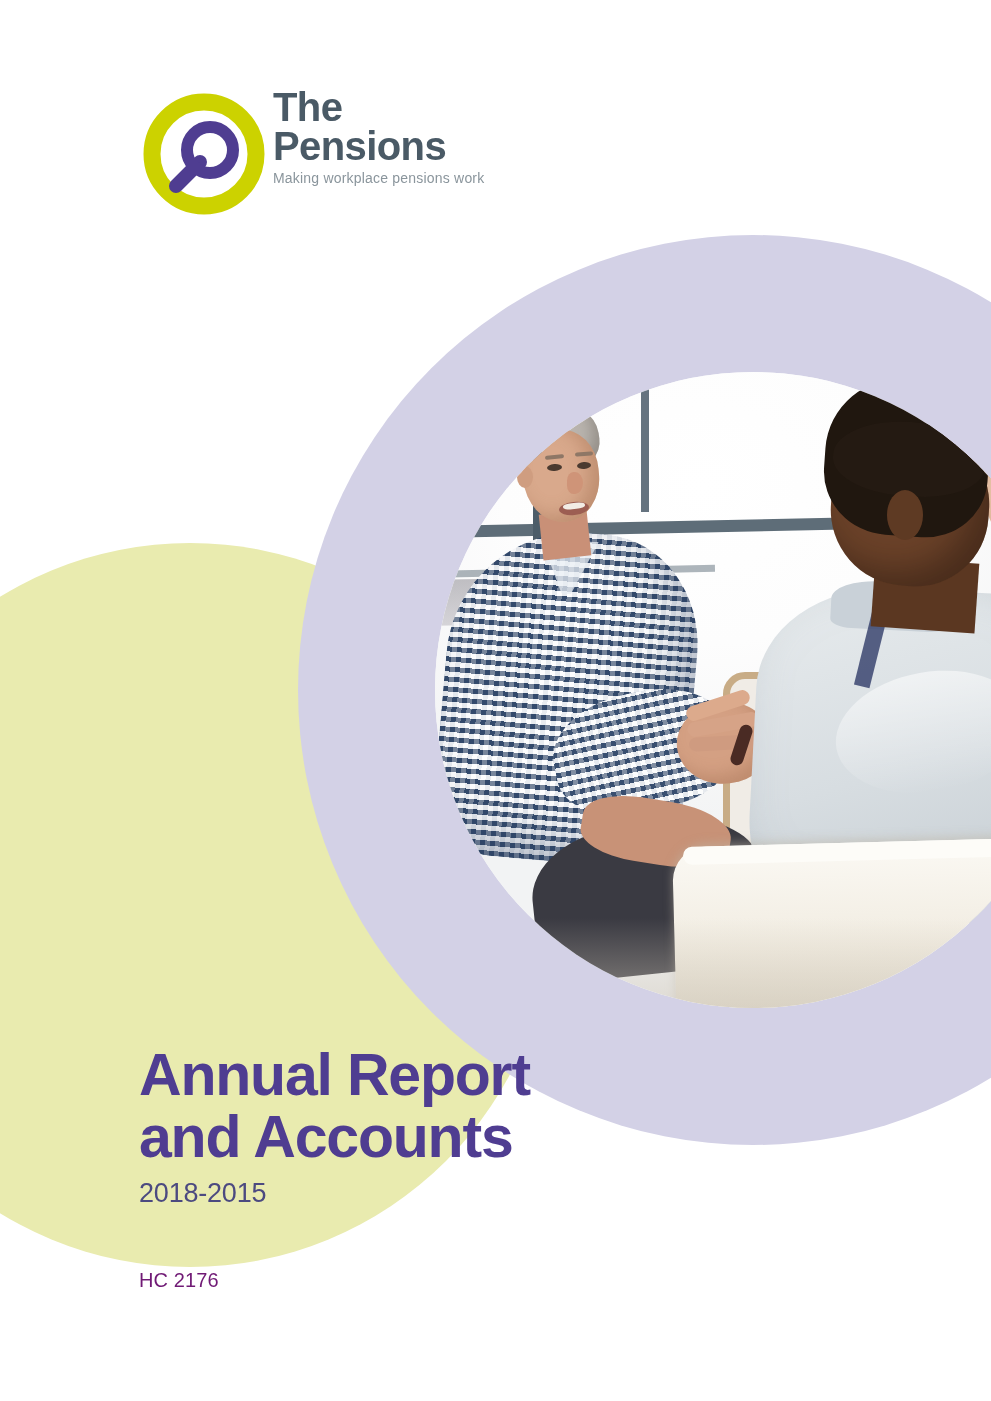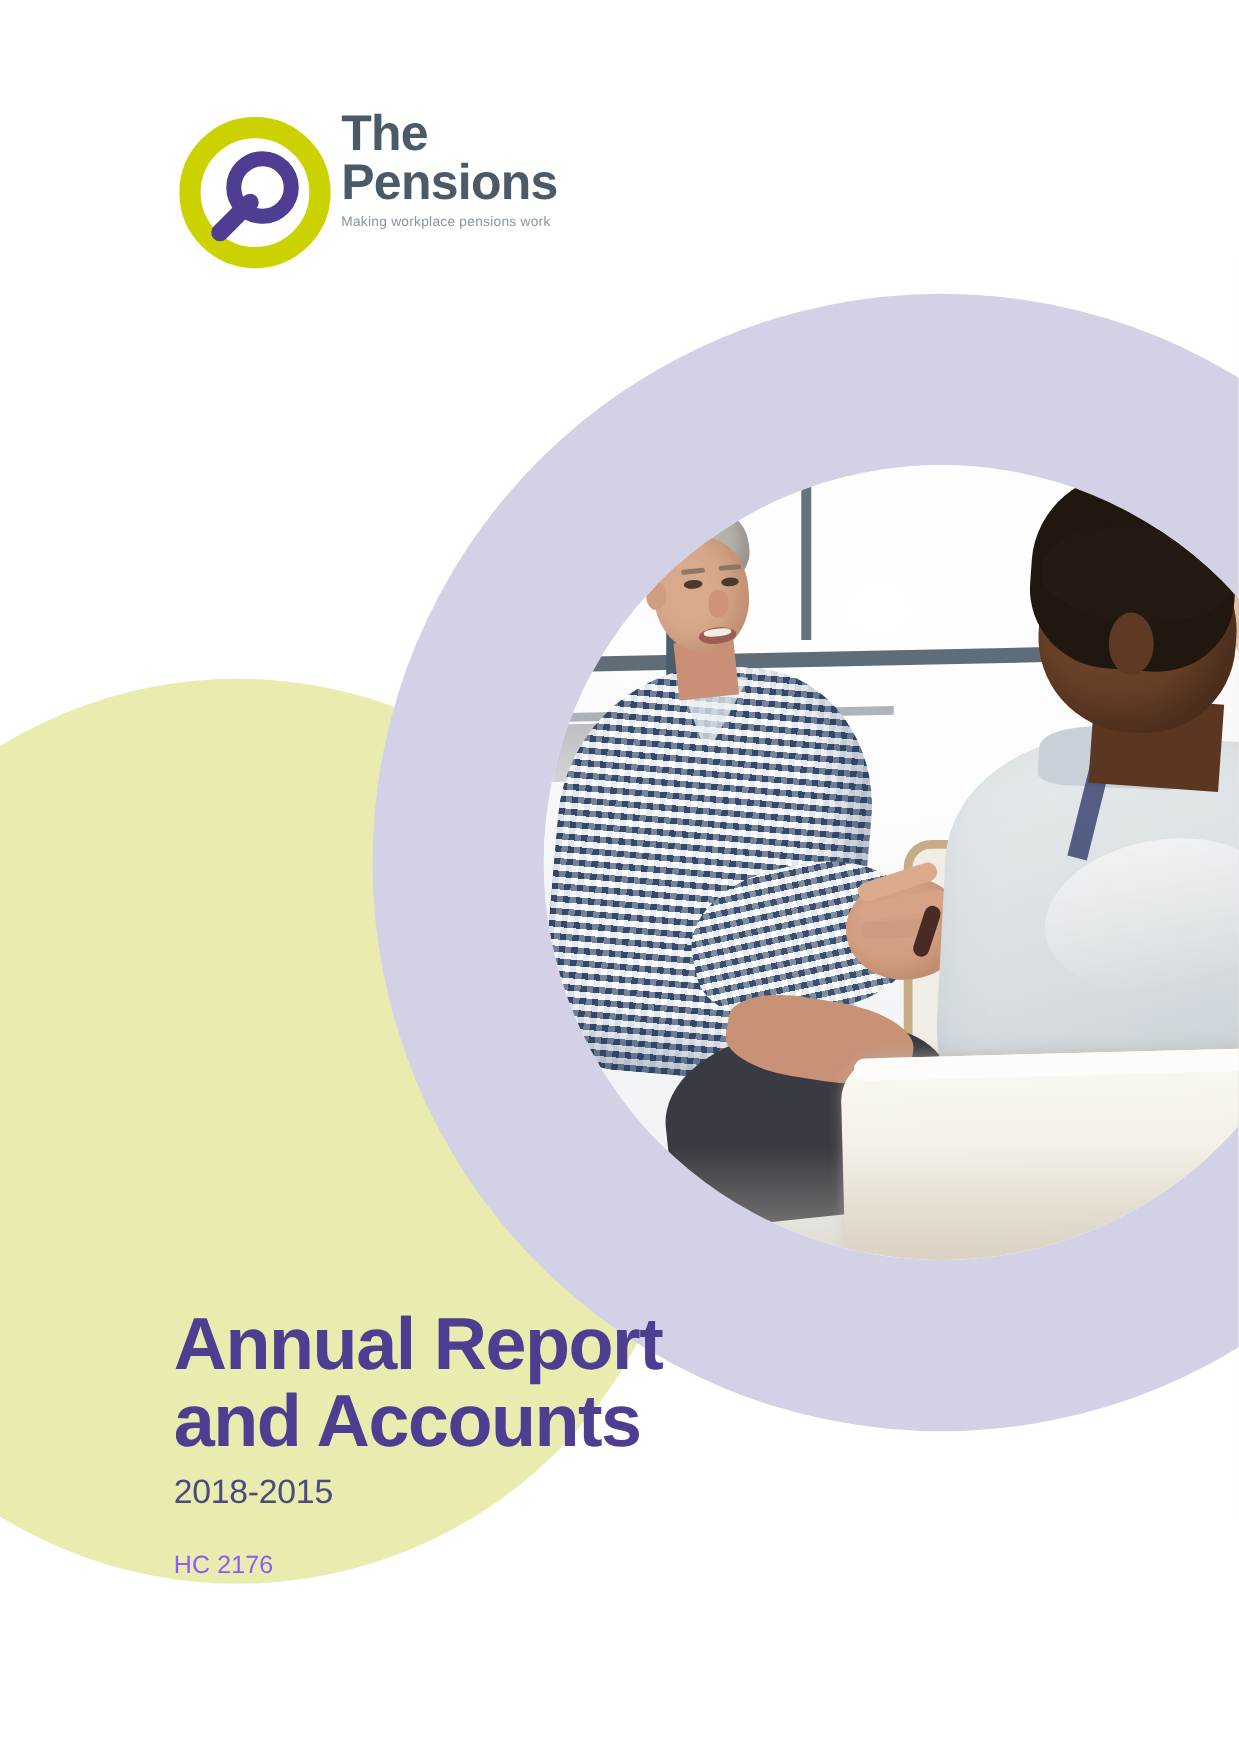--- a/index.html
+++ b/index.html
@@ -459,21 +459,21 @@
     line-height: 39px;
     font-weight: bold;
     letter-spacing: -0.6px;
     color: #4A5A66;
     white-space: nowrap;
   }
   .logo-tagline {
     display: block;
     margin-top: 5px;
     font-family: "Liberation Sans", sans-serif;
-    font-size: 11px;
+    font-size: 14px;
     line-height: 15px;
     letter-spacing: 0.2px;
     color: #8a959c;
     white-space: nowrap;
   }
 
   
   .title-block {
     position: absolute;
     left: 139px;
@@ -494,27 +494,27 @@
     margin: 10px 0 0 0;
     font-family: "Liberation Sans", sans-serif;
     font-size: 27px;
     line-height: 30px;
     letter-spacing: -0.2px;
     color: #4C4A80;
   }
   .cover-ref {
     position: absolute;
     left: 139px;
-    top: 1240px;
+    top: 1268px;
     margin: 0;
     font-family: "Liberation Sans", sans-serif;
     font-size: 20px;
     line-height: 24px;
     letter-spacing: 0.1px;
-    color: #8b5cf6;
+    color: #701a75;
   }
 </style>
 </head>
 <body>
 
 <div id="cover">
 
   <div class="shape-layer">
 
     <div class="yellow-circle"></div>

